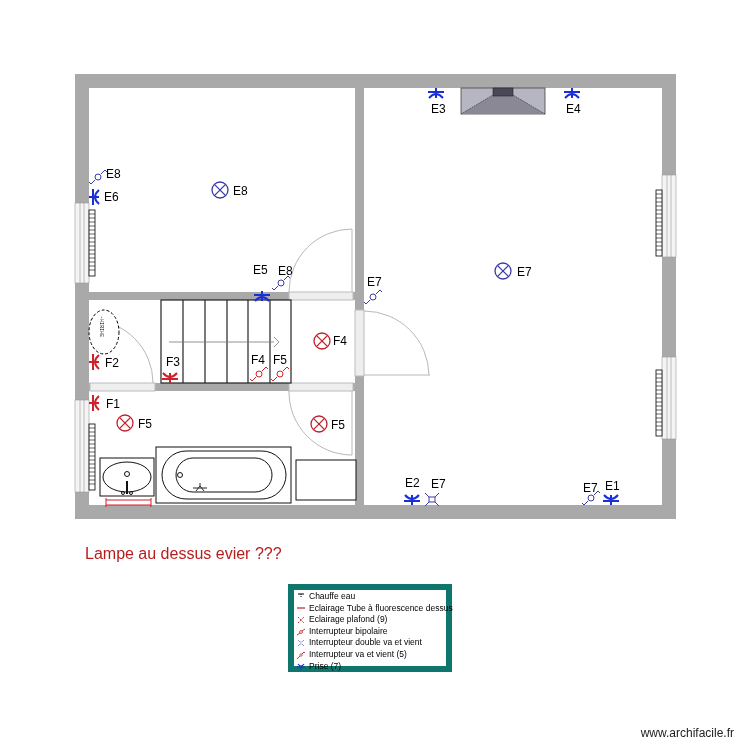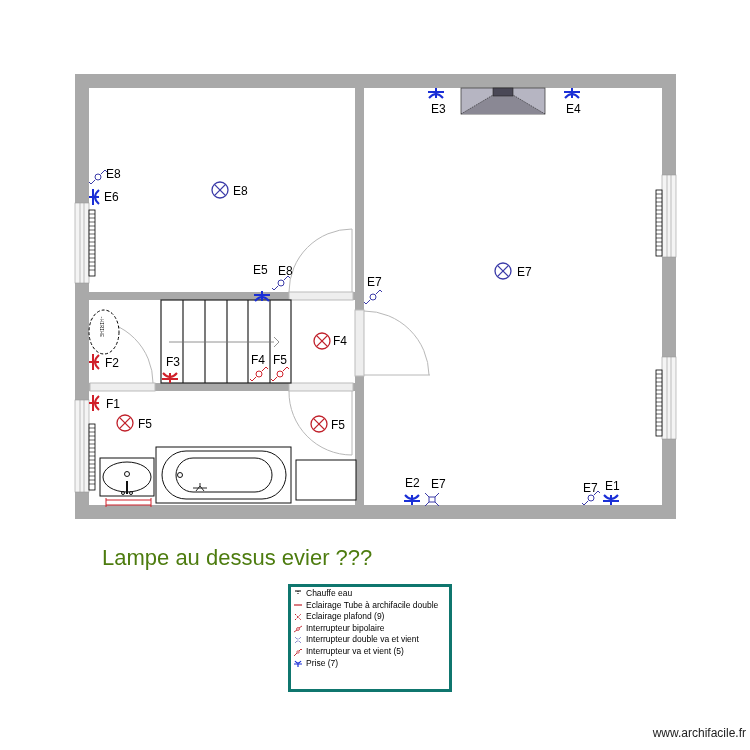--- a/index.html
+++ b/index.html
@@ -1,23 +1,23 @@
 <!DOCTYPE html>
 <html><head>
   <meta charset="utf-8">
   <style>
     html, body { margin: 0; padding: 0; background: #ffffff; }
     body { width: 750px; height: 750px; position: relative; overflow: hidden; font-family: "Liberation Sans", sans-serif; }
     #plan { position: absolute; left: 0; top: 0; }
     .lbl { font-family: "Liberation Sans", sans-serif; font-size: 12px; fill: #000; }
-    .note { position: absolute; left: 102px; top: 545px; font-size: 22px; color: #4d7c0f; font-family: "Liberation Sans", sans-serif; }
-    .legend { position: absolute; left: 288px; top: 584px; width: 164px; height: 108px; border: 3px solid #0f766e; background: #fff; font-size: 8.5px; line-height: 11.6px; padding: 1px 2px; box-sizing: border-box; }
+    .note { position: absolute; left: 85px; top: 545px; font-size: 16px; color: #b91c1c; font-family: "Liberation Sans", sans-serif; }
+    .legend { position: absolute; left: 288px; top: 584px; width: 164px; height: 88px; border: 6px solid #0f766e; background: #fff; font-size: 8.5px; line-height: 11.6px; padding: 1px 2px; box-sizing: border-box; }
     .legend-row { display: flex; align-items: center; white-space: nowrap; }
     .legend-row .sym { width: 10px; height: 10px; margin-right: 3px; flex: none; }
-    .credit { position: absolute; right: 4px; top: 726px; font-size: 12px; color: #222; font-family: "Liberation Sans", sans-serif; }
+    .credit { position: absolute; right: 16px; top: 726px; font-size: 12px; color: #222; font-family: "Liberation Sans", sans-serif; }
   </style>
 </head>
 <body>
 
 <svg id="plan" width="750" height="750" viewBox="0 0 750 750" xmlns="http://www.w3.org/2000/svg">
   <defs>
 
     <g id="prise">
       <line x1="0" y1="0" x2="0" y2="-10" stroke="currentColor" stroke-width="2"></line>
       <path d="M-7,-10 Q0,-2 7,-10" fill="none" stroke="currentColor" stroke-width="2"></path>
@@ -274,21 +274,21 @@
     <svg class="sym" viewBox="0 0 10 10">
         <line x1="2" y1="2" x2="8" y2="2" stroke="#000" stroke-width="1"></line>
         <line x1="5" y1="2" x2="5" y2="5" stroke="#000" stroke-width="1" stroke-dasharray="1,1"></line>
       </svg>
     <span>Chauffe eau</span>
   </div>
   <div class="legend-row">
     <svg class="sym" viewBox="0 0 10 10">
         <line x1="1" y1="5" x2="9" y2="5" stroke="#c0202a" stroke-width="1.2"></line>
       </svg>
-    <span>Eclairage Tube à archifacile double</span>
+    <span>Eclairage Tube à fluorescence dessus</span>
   </div>
   <div class="legend-row">
     <svg class="sym" viewBox="0 0 10 10">
         <path d="M2,2 L8,8 M2,8 L8,2" stroke="#c0202a" stroke-width="1" stroke-dasharray="1.5,1"></path>
       </svg>
     <span>Eclairage plafond (9)</span>
   </div>
   <div class="legend-row">
     <svg class="sym" viewBox="0 0 10 10">
         <path d="M1,8 L4,6 M6,4 L9,2" stroke="#c0202a" stroke-width="0.9"></path>

